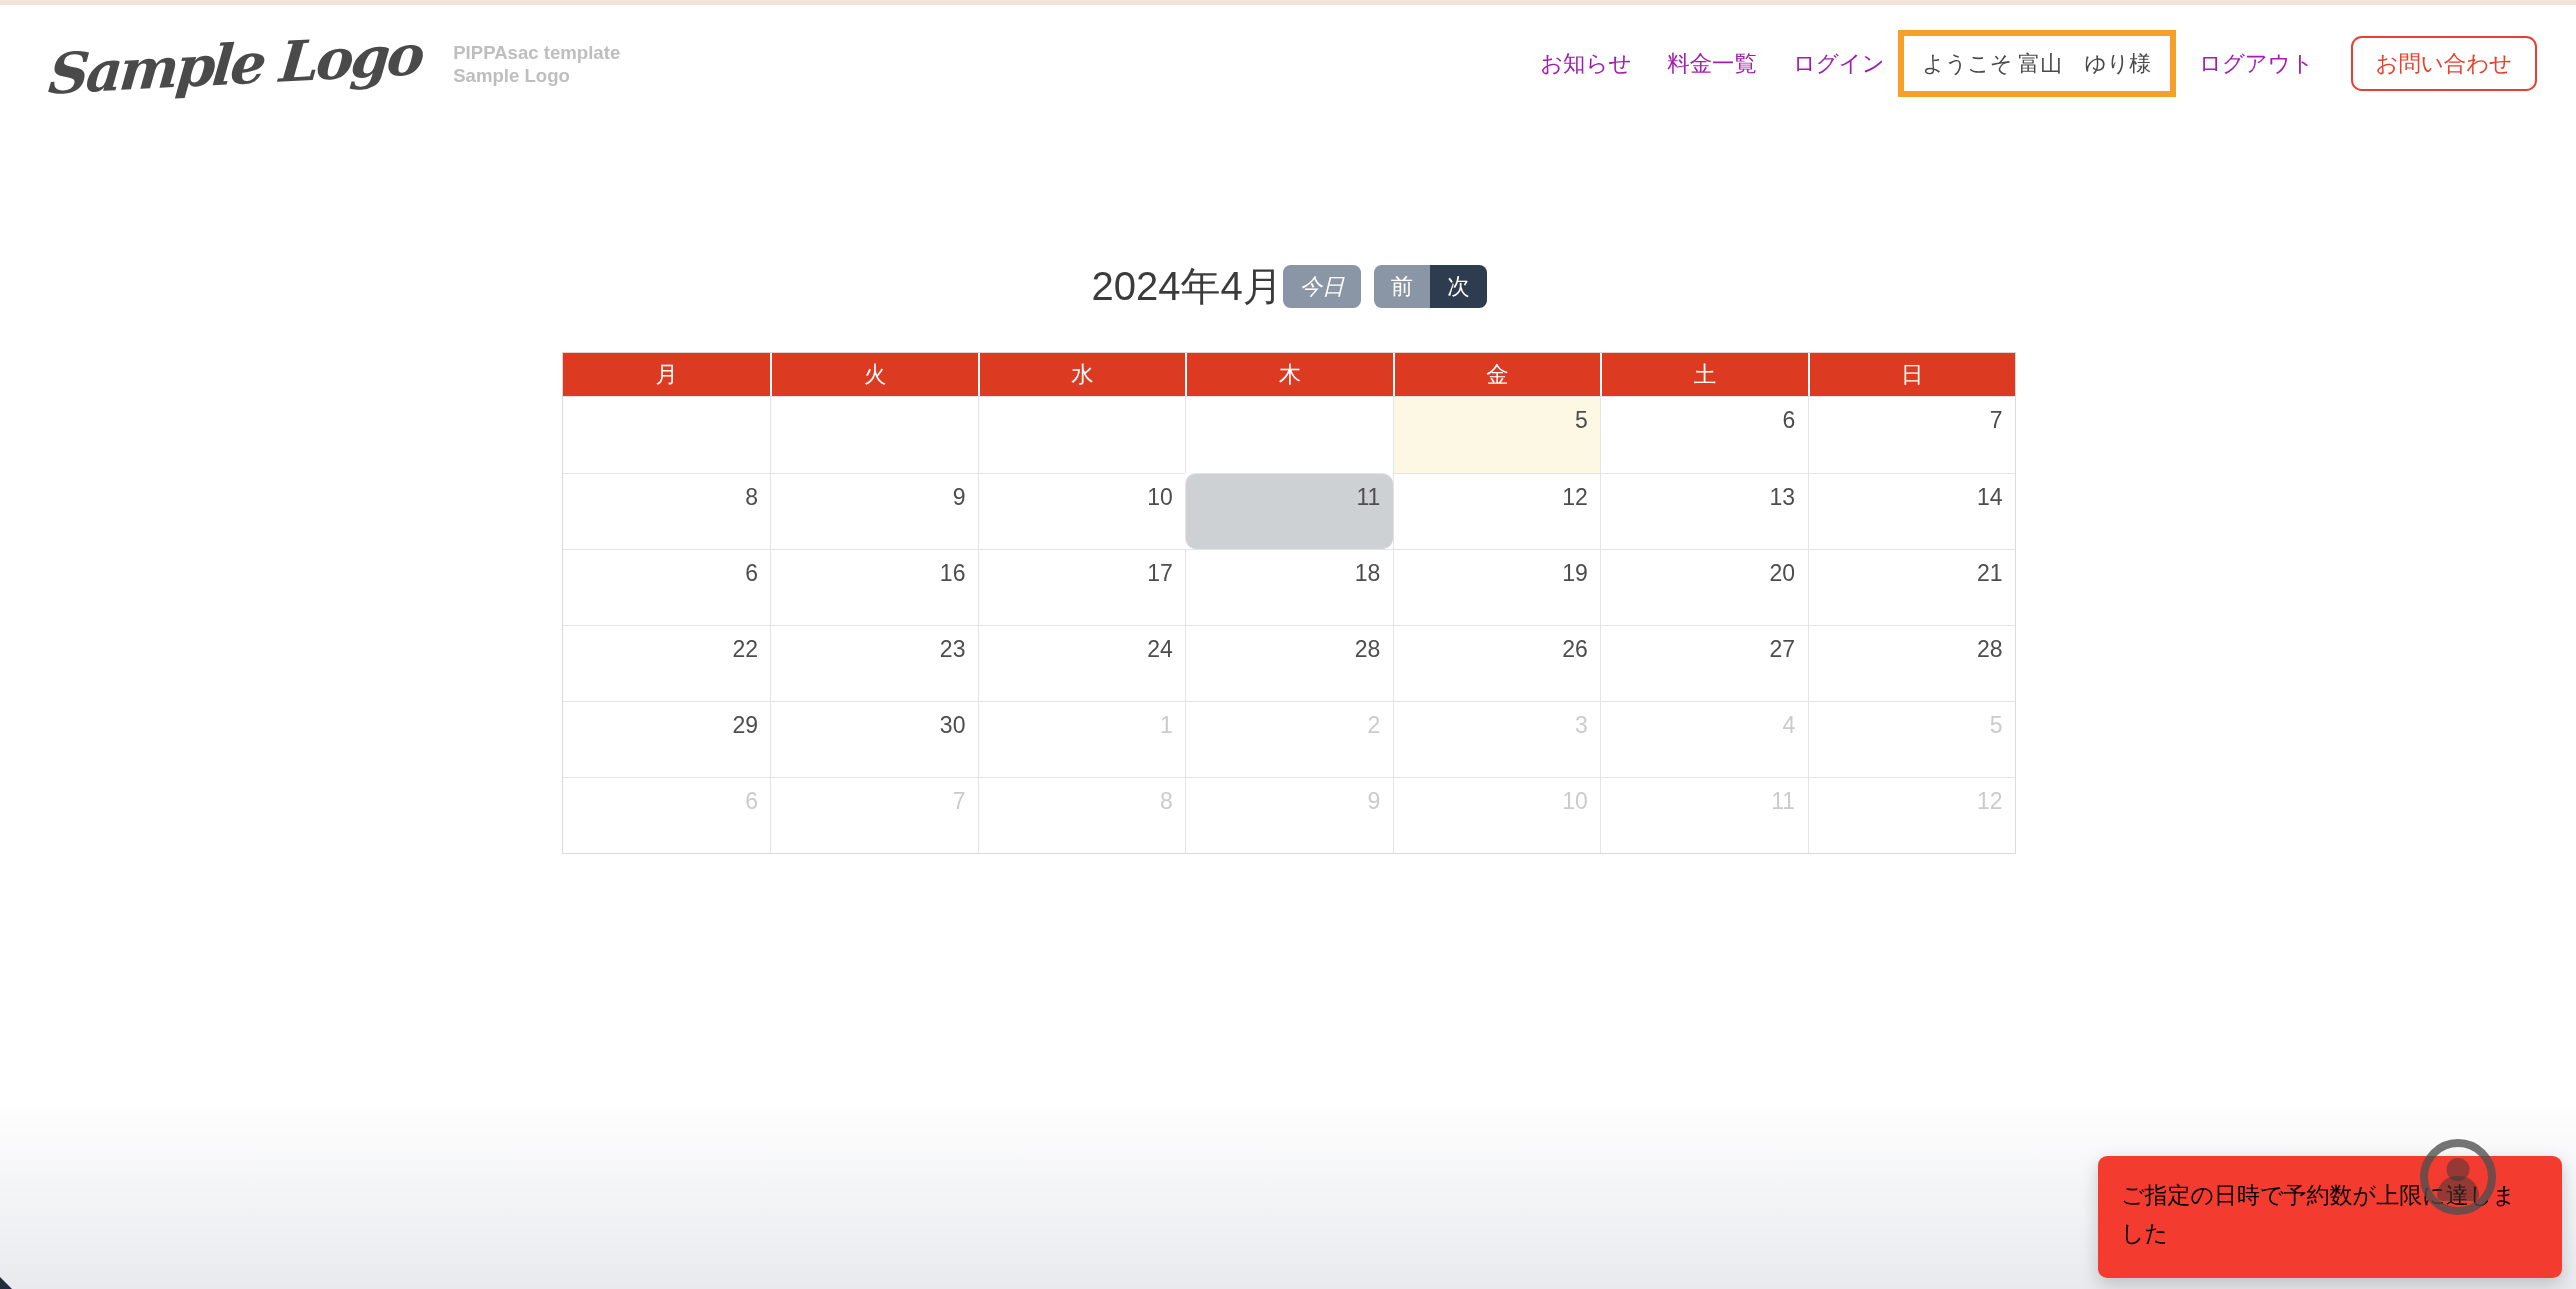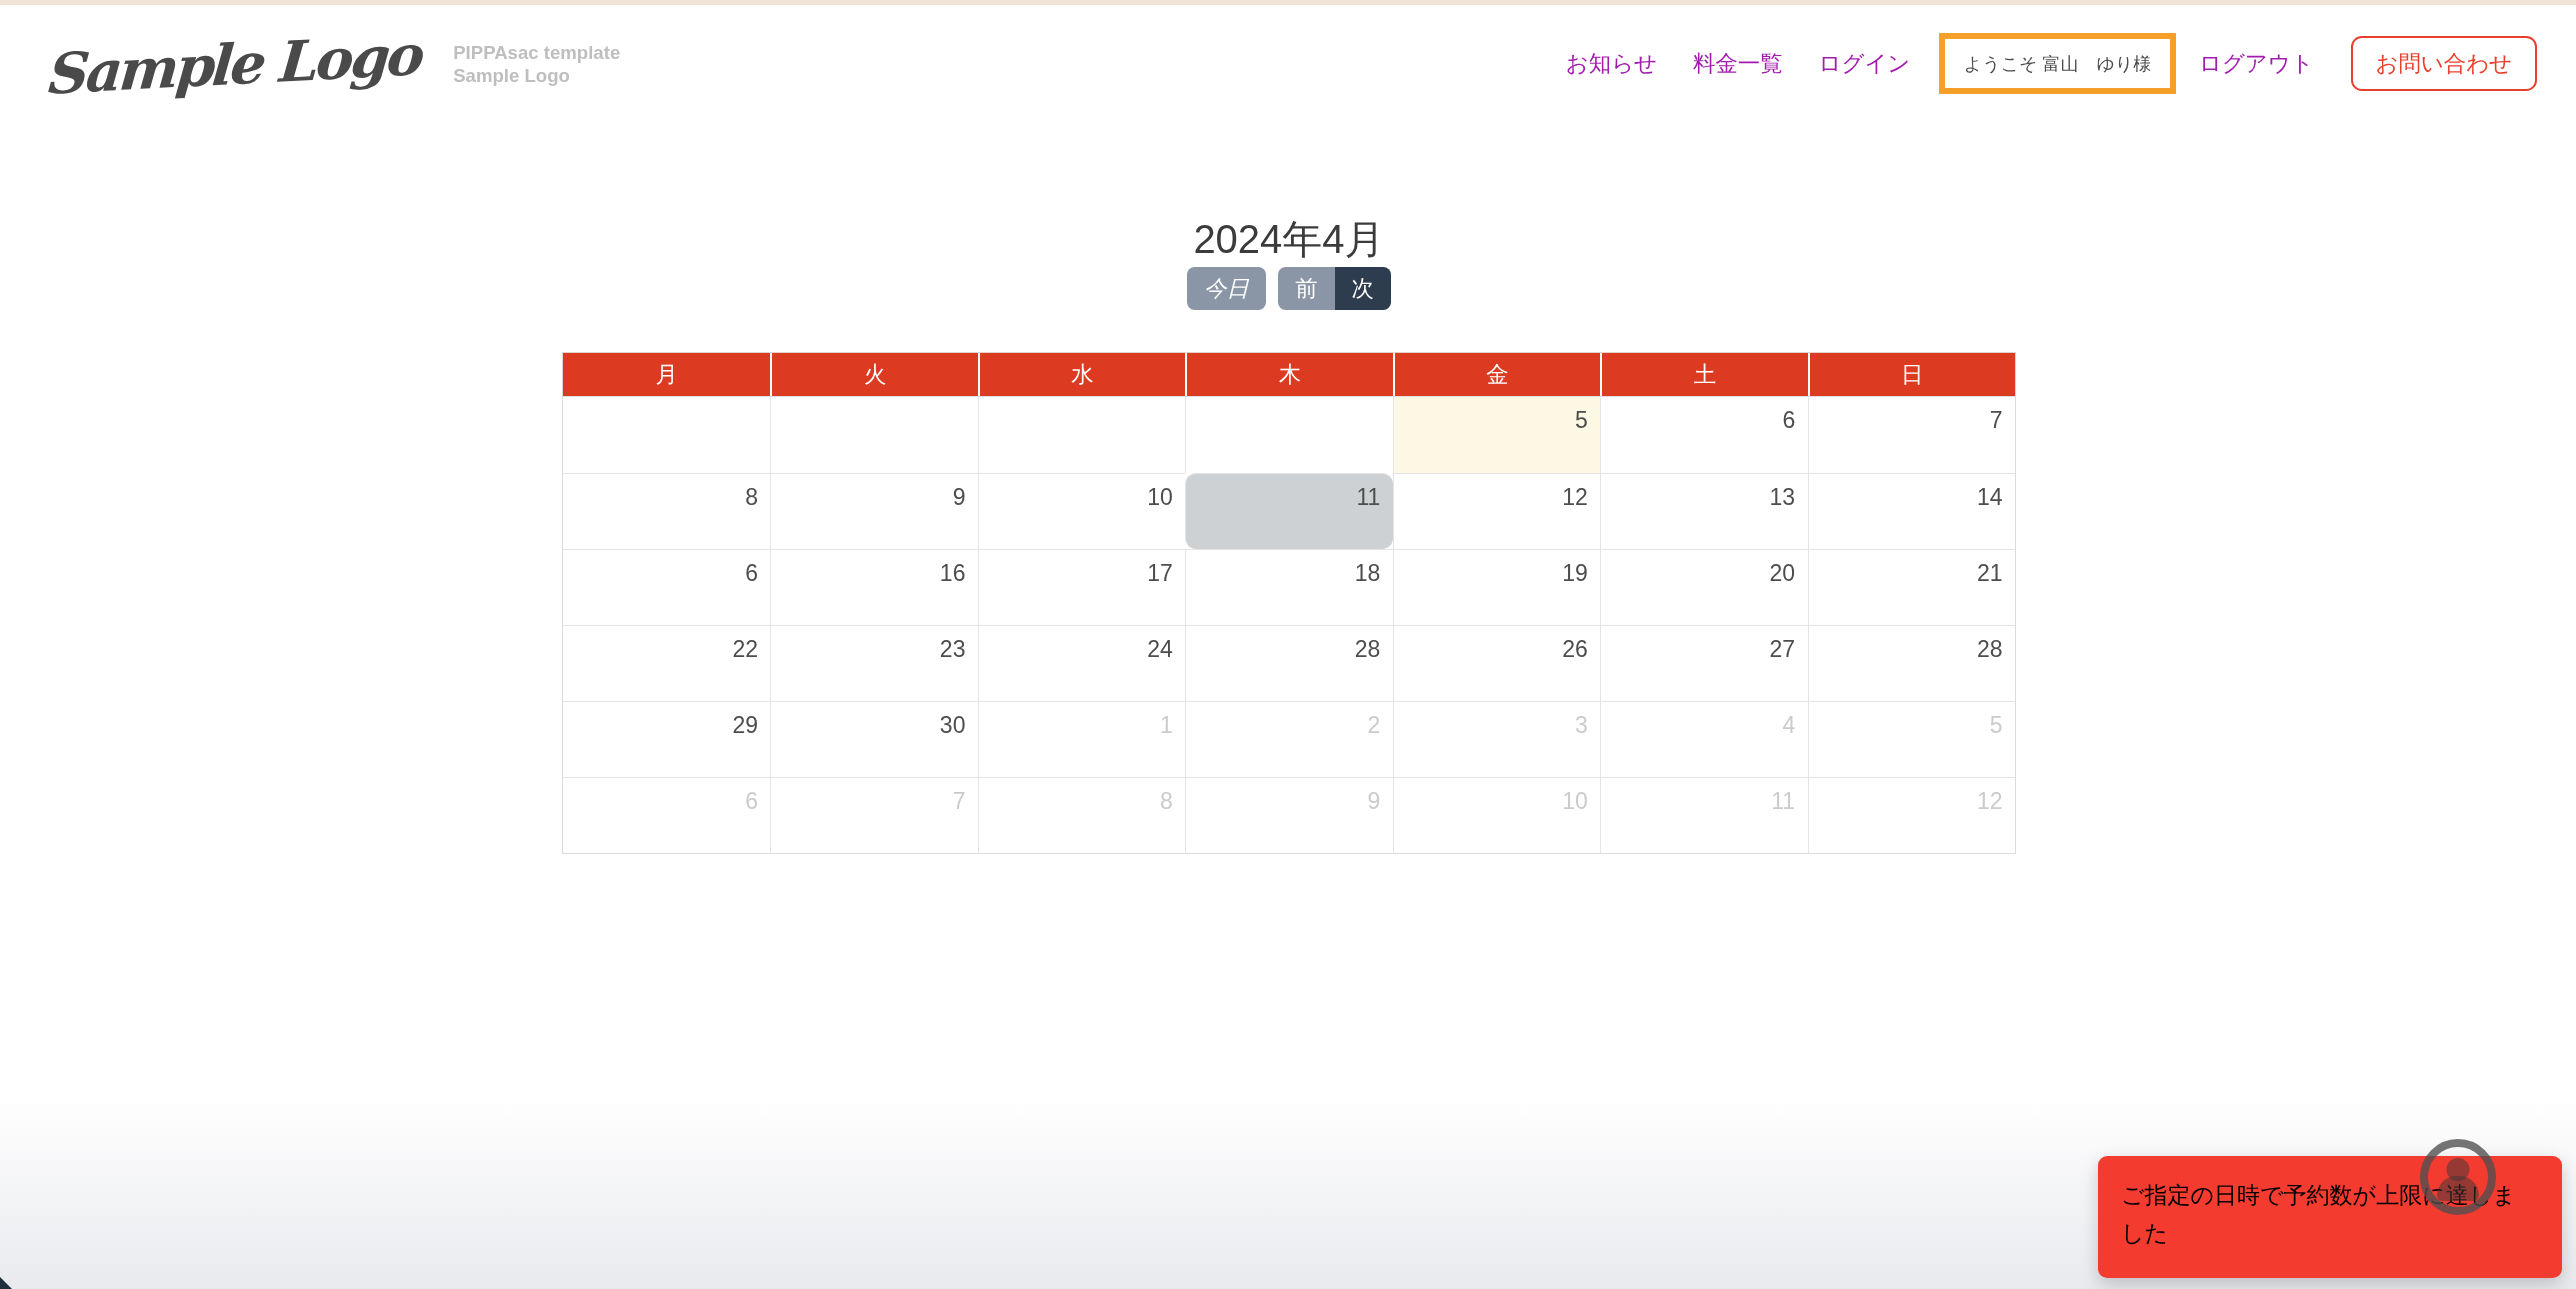--- a/index.html
+++ b/index.html
@@ -16,33 +16,33 @@
     padding:0 39px 0 50px; background:#ffffff; z-index:2; }
   .logo-wrap { display:flex; align-items:center; }
   .logo-script { font-family:"DejaVu Serif","Liberation Serif",serif;
     font-style:italic; font-weight:700; font-size:56px; letter-spacing:-3.1px;
     color:#4a4a4a; transform:skewX(-8deg) rotate(-3deg); white-space:nowrap; }
   .tagline { margin-left:32.5px; font-size:18.6px; line-height:23px; font-weight:700;
     color:#BEBEBE; }
   .main-nav { display:flex; align-items:center; }
   .nav-item { font-size:22.4px; color:#a21caf; font-weight:500; cursor:pointer;
     margin-left:36px; white-space:nowrap; text-decoration:none; }
-  .welcome-box { margin-left:29px; border:6.2px solid var(--highlight_orange,#F6A02B);
-    padding:12.4px 18.6px; font-size:18px; color:#4a4a4a; font-weight:500;
+  .welcome-box { margin-left:13px; border:6.2px solid var(--highlight_orange,#F6A02B);
+    padding:12.4px 18.6px; font-size:22px; color:#4a4a4a; font-weight:500;
     white-space:nowrap; cursor:pointer; }
   .welcome-box + .nav-item { margin-left:23px; }
   .contact-btn { margin-left:37px; border:2.3px solid var(--contact_red,#E8402E);
     color:var(--contact_red,#E8402E); background:#ffffff; border-radius:10.8px;
     padding:10px 23px; font-size:22.4px; font-weight:500; white-space:nowrap;
     cursor:pointer; }
 
   
   .calendar-area { position:absolute; left:562px; top:262px; width:1454px; z-index:1; }
-  .cal-header { display:flex; align-items:center; justify-content:flex-end;
-    height:48px;flex-direction:column; }
+  .cal-header { display:flex; align-items:center; justify-content:center;
+    height:48px; }
   .cal-title { font-size:40px; font-weight:500; color:#3b3b3b; }
   .cal-toolbar { display:flex; align-items:center; }
   .btn { border:none; color:#ffffff; font-size:22.4px; height:43px; padding:0 17px;
     cursor:pointer; font-family:inherit; }
   .btn-today { background:var(--button_gray,#8A96A5); border-radius:7.7px;font-style:italic; }
   .btn-group { display:inline-flex; margin-left:12.4px; }
   .btn-prev { background:var(--button_gray,#8A96A5); border-radius:7.7px 0 0 7.7px; }
   .btn-next { background:var(--button_dark,#2D3C4E); border-radius:0 7.7px 7.7px 0; }
 
   .cal-grid { margin-top:42px; width:100%; }

